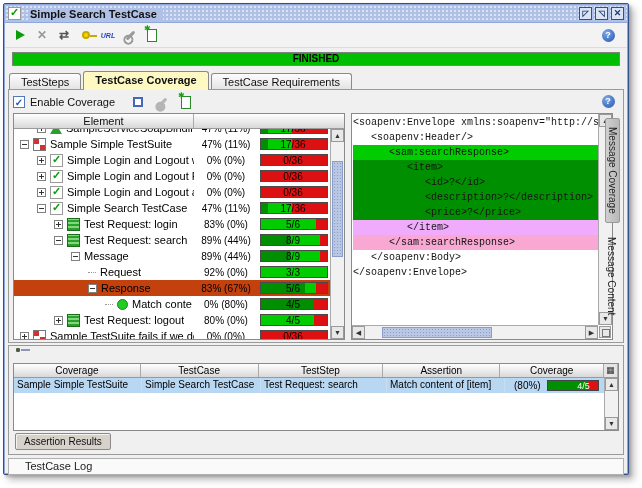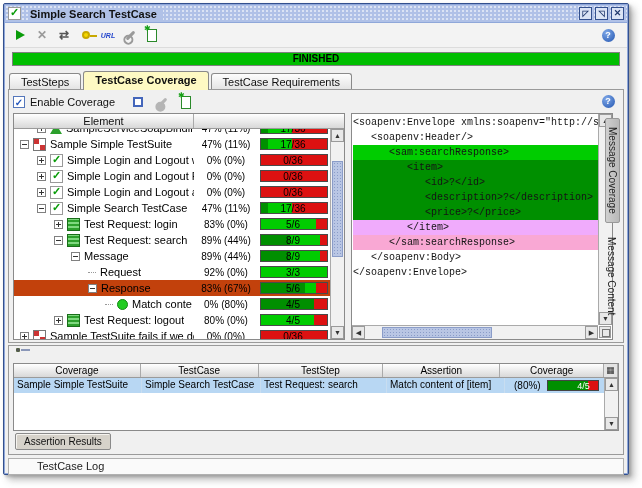--- a/index.html
+++ b/index.html
@@ -133,21 +133,21 @@
   .acov { display:flex; align-items:center; }
   .acov .pct { font-size:10px; margin:0 6px 0 6px; }
   .abar { position:relative; width:52px; height:11px; border:1px solid #444; display:flex; overflow:hidden; }
   .abar .bar-label { color:#fff; text-align:right; padding-right:6px; font-size:9px; line-height:10px; }
   .atable-sb { top:14px; bottom:0; right:0; }
   .assert-btn { position:absolute; left:6px; bottom:4px; height:17px; padding:0 8px; background:#d6d2ca; border:1px solid #8a8a8a;
                 border-radius:2px; font-size:10px; line-height:15px; color:#111; box-shadow: inset 1px 1px 0 #f5f3ef; }
 
   
   .logbar { position:absolute; left:4px; right:4px; top:454px; height:17px; background:#fafafa; border:1px solid #b0b0b0;
-            font-size:11px; color:#222; line-height:15px; padding-left:28px; }
+            font-size:11px; color:#222; line-height:15px; padding-left:16px; }
 </style>
 </head>
 <body>
 
 <div class="stage">
   <div class="win">
 
     <div class="titlebar">
       <span class="nico testcase" style="width:13px;height:13px;"></span>
       <span class="title-text">Simple Search TestCase</span>

